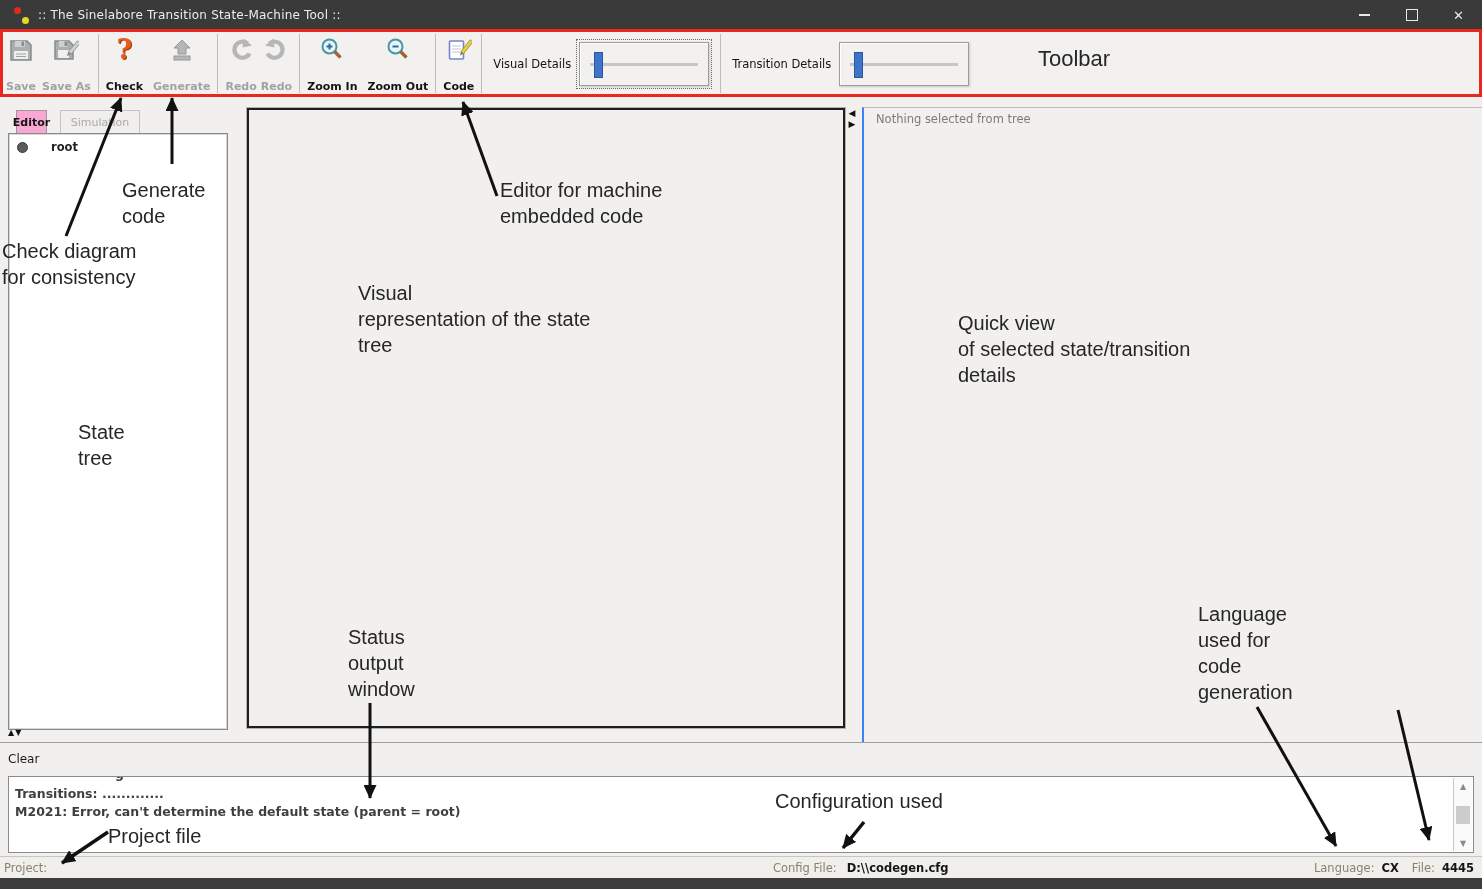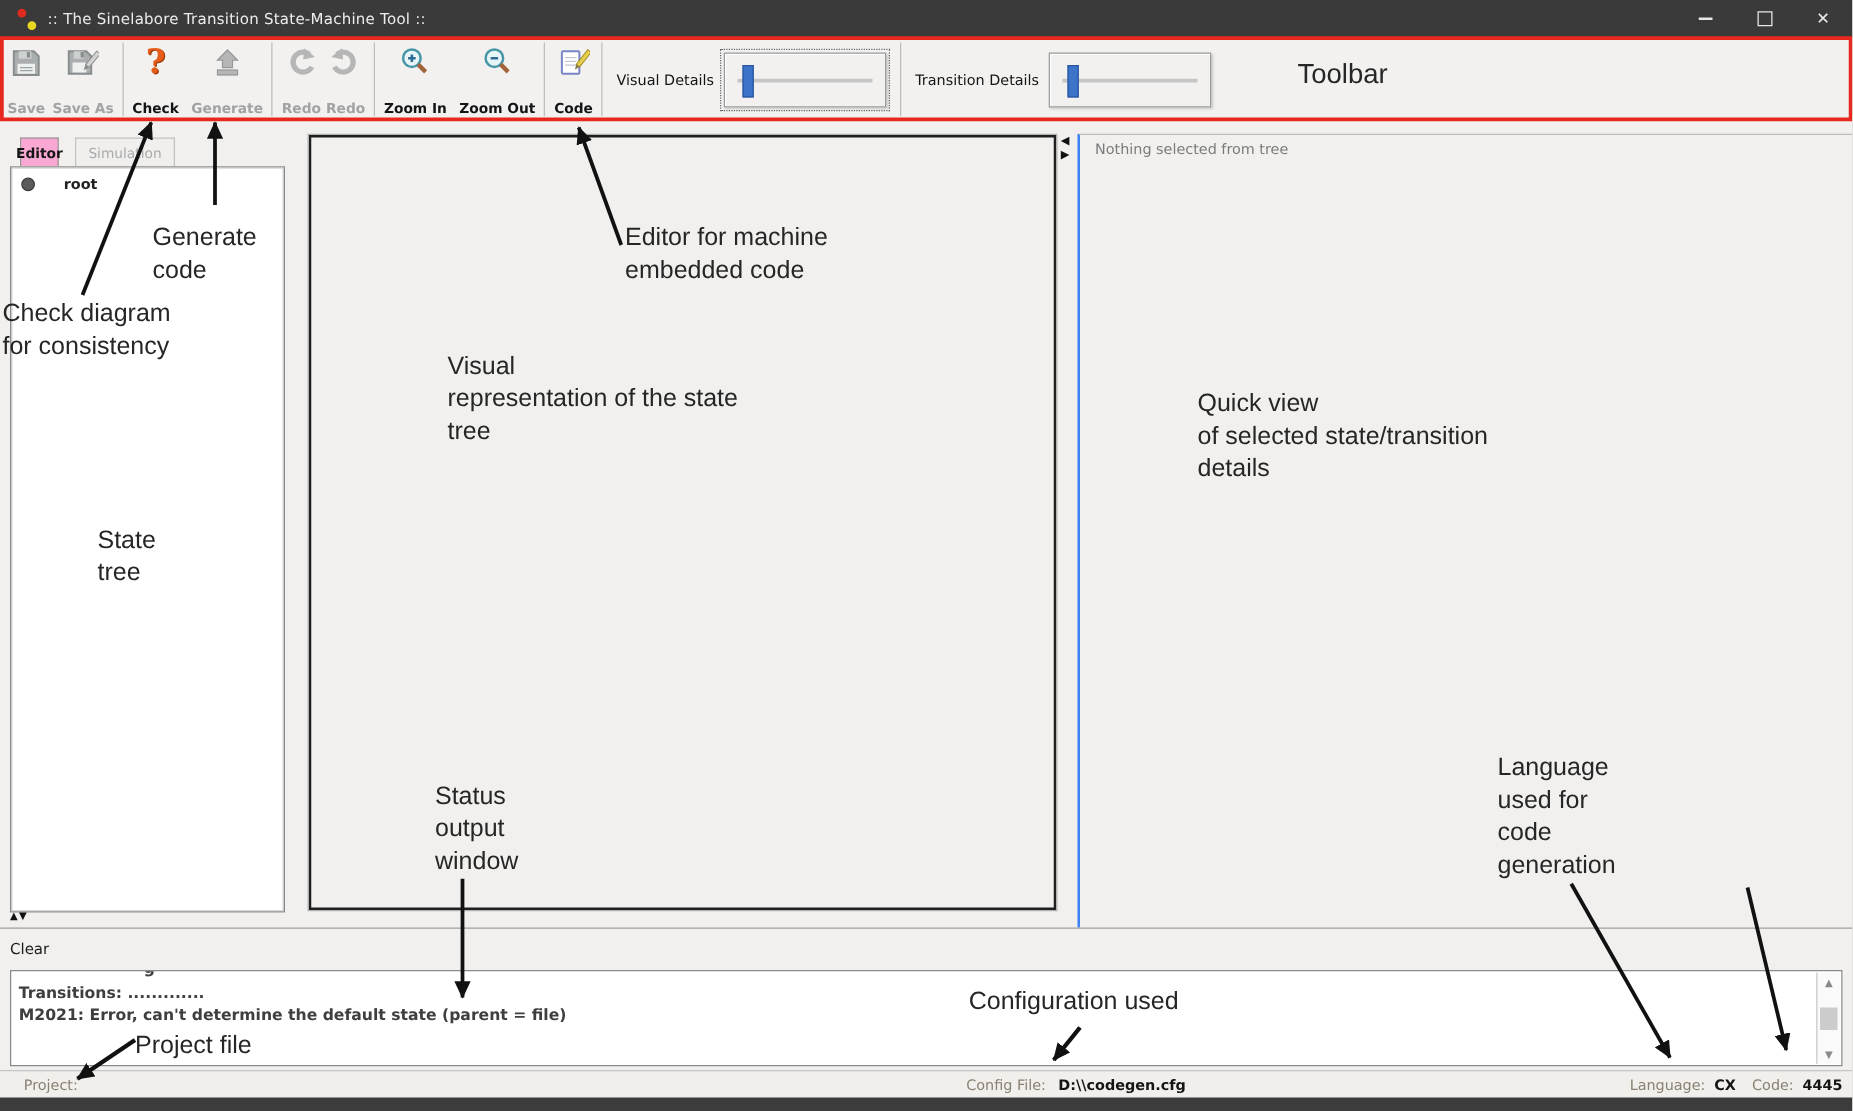--- a/index.html
+++ b/index.html
@@ -67,21 +67,21 @@
              border-left:1px solid #c8c8c8;}
   .sb-btn{position:absolute;left:0;width:18px;height:16px;display:flex;align-items:center;
           justify-content:center;font-size:8px;color:#8a8a8a;}
   .sb-up{top:0;} .sb-down{bottom:0;}
   .sb-thumb{position:absolute;left:2px;top:28px;width:14px;height:18px;background:#cccccc;}
   
   .statusbar{position:absolute;left:0;top:856px;width:1482px;height:22px;background:#f0efec;
              border-top:1px solid #c6c6c6;font-size:11.5px;box-sizing:border-box;}
   .sb-label{color:#8a8173;}
   .sb-value{color:#151515;font-weight:bold;}
-  .sb-project{position:absolute;left:19px;top:4px;}
+  .sb-project{position:absolute;left:4px;top:4px;}
   .sb-config{position:absolute;left:773px;top:4px;display:flex;gap:10px;}
   .sb-right{position:absolute;right:8px;top:4px;display:flex;gap:7px;}
   .darkstrip{position:absolute;left:0;top:878px;width:1482px;height:11px;background:#3d3c3c;}
   
   .ann{position:absolute;font-family:"Liberation Sans",sans-serif;font-size:20px;line-height:26px;
        color:#262626;white-space:pre-line;z-index:40;}
   .ann-toolbar{font-size:22px;}
   .overlay{position:absolute;left:0;top:0;z-index:45;pointer-events:none;}
 </style>
 </head>
@@ -246,39 +246,39 @@
 
   <div class="hsplit">▲▼</div>
   <div class="divider"></div>
   <div class="clear-btn">Clear</div>
   <div class="logbox">
     <div class="logtext">
       <div class="log-clip">
           <span>g</span>
         </div>
       <div>Transitions: .............</div>
-      <div>M2021: Error, can't determine the default state (parent = file)</div>
+      <div>M2021: Error, can't determine the default state (parent = root)</div>
     </div>
     <div class="scrollbar">
       <div class="sb-btn sb-up">▲</div>
       <div class="sb-thumb"></div>
       <div class="sb-btn sb-down">▼</div>
     </div>
   </div>
 
   <div class="statusbar">
     <span class="sb-project sb-label">Project:</span>
     <span class="sb-config">
       <span class="sb-label">Config File:</span>
       <span class="sb-value">D:\\codegen.cfg</span>
     </span>
     <span class="sb-right">
       <span class="sb-label">Language:</span>
       <span class="sb-value">CX</span>
-      <span class="sb-label" style="margin-left:6px;">Code:</span>
+      <span class="sb-label" style="margin-left:6px;">File:</span>
       <span class="sb-value">4445</span>
     </span>
   </div>
   <div class="darkstrip"></div>
 
   <div class="ann ann-toolbar" style="left:1038px;top:46px;">Toolbar</div>
   <div class="ann" style="left:122px;top:177px;">Generate
 code</div>
   <div class="ann" style="left:2px;top:238px;">Check diagram
 for consistency</div>

